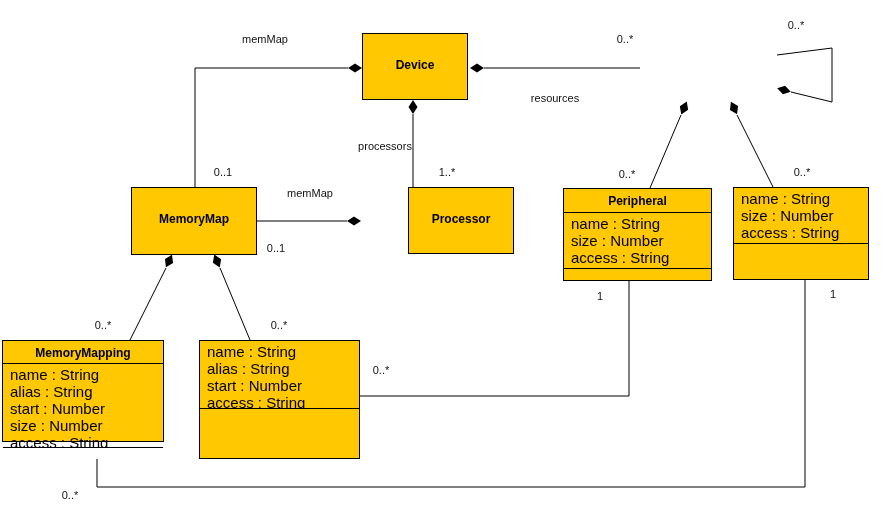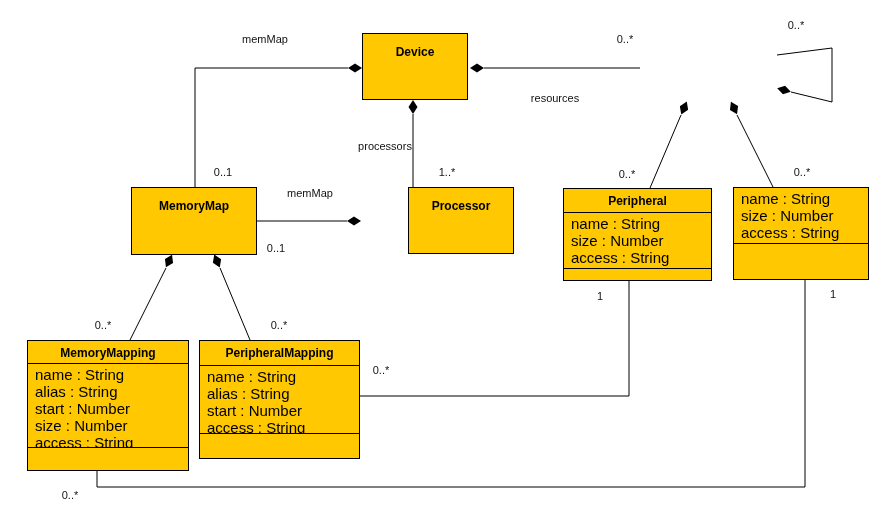--- a/index.html
+++ b/index.html
@@ -1,19 +1,19 @@
 <!DOCTYPE html>
 <html><head>
 <meta charset="utf-8">
 <style>
   html,body{margin:0;padding:0;background:#fff;font-family:"Liberation Sans",sans-serif;}
   #canvas{position:relative;width:888px;height:521px;background:#ffffff;overflow:hidden;}
   #edges{position:absolute;left:0;top:0;width:888px;height:521px;}
   .uml-class{position:absolute;background:#FFC800;border:1px solid #000;box-sizing:border-box;}
-  .uml-title{font-weight:bold;font-size:12px;text-align:center;padding-top:11px;box-sizing:border-box;color:#000;white-space:nowrap;overflow:hidden;}
+  .uml-title{font-weight:bold;font-size:12px;text-align:center;padding-top:24px;box-sizing:border-box;color:#000;white-space:nowrap;overflow:hidden;}
   .uml-title.sep{border-bottom:1px solid #000;padding-top:5px;}
   .uml-attrs{border-bottom:1px solid #000;box-sizing:border-box;padding:2px 0 0 7px;font-size:15px;color:#000;overflow:hidden;}
   .uml-attr{line-height:17px;white-space:nowrap;}
   .edge-label{position:absolute;font-size:11px;color:#111;transform:translate(-50%,-50%);white-space:nowrap;}
 </style>
 </head>
 <body>
 
 <div id="canvas">
   <svg id="edges" viewBox="0 0 888 521" xmlns="http://www.w3.org/2000/svg">
@@ -57,33 +57,32 @@
       <div></div>
     </div>
     <div class="uml-class" style="left: 733px; top: 187px; width: 136px; height: 93px;">
       <div class="uml-attrs" style="height: 56px;">
         <div class="uml-attr">name : String</div>
         <div class="uml-attr">size : Number</div>
         <div class="uml-attr">access : String</div>
       </div>
       <div></div>
     </div>
-    <div class="uml-class" style="left: 27px; top: 340px; width: 162px; height: 131px;">
+    <div class="uml-class" style="left: 2px; top: 340px; width: 162px; height: 102px;">
       <div class="uml-title sep" style="height: 23px;">MemoryMapping</div>
       <div class="uml-attrs" style="height: 84px;">
         <div class="uml-attr">name : String</div>
         <div class="uml-attr">alias : String</div>
         <div class="uml-attr">start : Number</div>
         <div class="uml-attr">size : Number</div>
         <div class="uml-attr">access : String</div>
       </div>
       <div></div>
     </div>
     <div class="uml-class" style="left: 199px; top: 340px; width: 161px; height: 119px;">
-      <div class="uml-title sep" style="height: 25px;">PeripheralMapping</div>
       <div class="uml-attrs" style="height: 68px;">
         <div class="uml-attr">name : String</div>
         <div class="uml-attr">alias : String</div>
         <div class="uml-attr">start : Number</div>
         <div class="uml-attr">access : String</div>
       </div>
       <div></div>
     </div>
     <span class="edge-label" style="left: 265px; top: 39px;">memMap</span>
     <span class="edge-label" style="left: 223px; top: 172px;">0..1</span>

